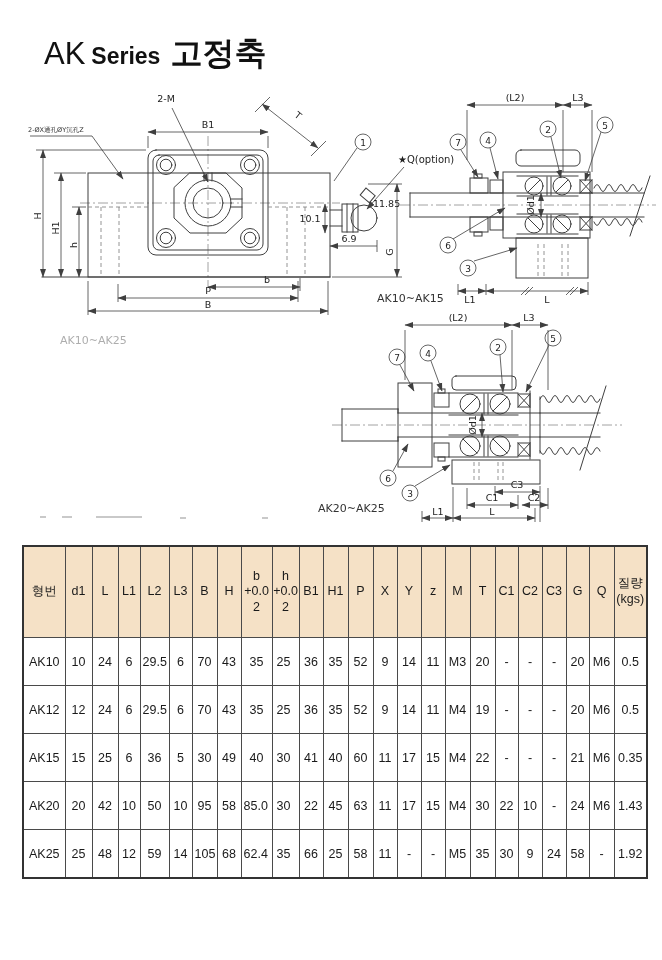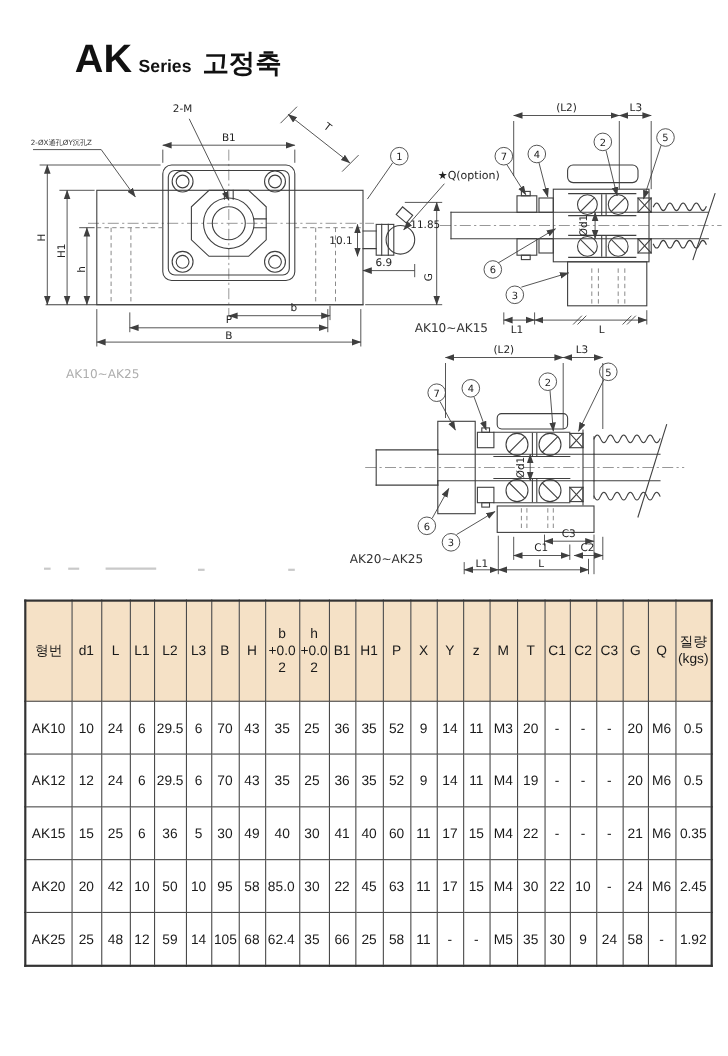--- a/index.html
+++ b/index.html
@@ -1,21 +1,21 @@
 <!DOCTYPE html>
 <html><head>
 <meta charset="utf-8">
 <style>
   html,body{margin:0;padding:0;background:#fff;}
   .page{position:relative;width:662px;height:960px;background:#ffffff;overflow:hidden;
         font-family:"Liberation Sans",sans-serif;color:#111;}
   .title{position:absolute;left:44px;top:32px;white-space:nowrap;}
-  .title .brand{font-size:36px;font-weight:700;letter-spacing:0px;margin-left:24px;}
-  .title .series{font-size:16px;font-weight:700;margin-left:6px;}
-  .title .suffix{font-size:24px;font-weight:700;margin-left:10px;}
+  .title .brand{font-size:31px;font-weight:400;letter-spacing:0px;}
+  .title .series{font-size:23px;font-weight:700;margin-left:6px;}
+  .title .suffix{font-size:32px;font-weight:700;margin-left:10px;}
   svg.drawing{position:absolute;left:0;top:88px;}
   .dl{stroke:#3f3f3f;stroke-width:1;fill:none;stroke-linecap:square;}
   .dim{stroke:#3f3f3f;stroke-width:.8;fill:none;}
   .cl{stroke:#8a8a8a;stroke-width:.8;fill:none;stroke-dasharray:10 3 2 3;}
   .hid{stroke:#7a7a7a;stroke-width:.8;fill:none;stroke-dasharray:4 3;}
   .dt{font-family:"DejaVu Sans",sans-serif;font-size:9.5px;fill:#222;}
   .dts{font-family:"DejaVu Sans",sans-serif;font-size:6.5px;fill:#333;}
   .cap{font-family:"DejaVu Sans",sans-serif;font-size:11px;fill:#333;}
   .capfade{font-family:"DejaVu Sans",sans-serif;font-size:11px;fill:#999;opacity:.8;}
   .bal{font-family:"DejaVu Sans",sans-serif;font-size:9px;fill:#222;}
@@ -524,21 +524,21 @@
           <td>11</td>
           <td>17</td>
           <td>15</td>
           <td>M4</td>
           <td>30</td>
           <td>22</td>
           <td>10</td>
           <td>-</td>
           <td>24</td>
           <td>M6</td>
-          <td>2.45</td>
+          <td>1.43</td>
         </tr>
         <tr>
           <td>AK25</td>
           <td>25</td>
           <td>48</td>
           <td>12</td>
           <td>59</td>
           <td>14</td>
           <td>105</td>
           <td>68</td>

